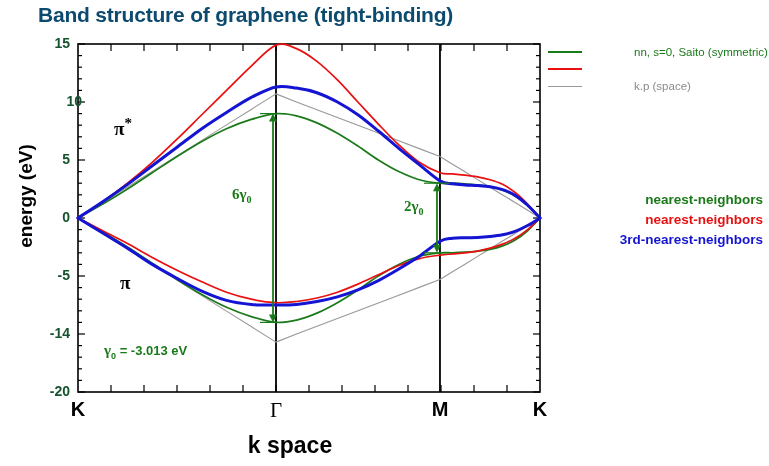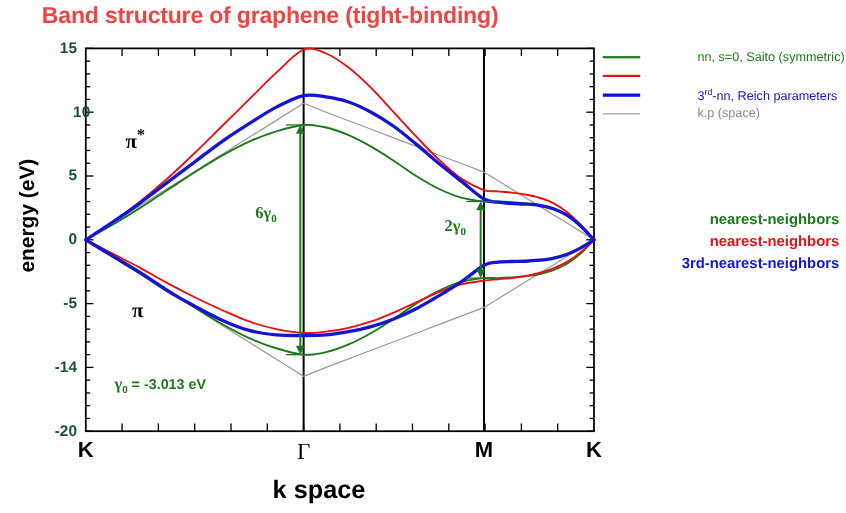--- a/index.html
+++ b/index.html
@@ -7,21 +7,21 @@
     width:769px;height:466px;
     background:#ffffff;
     font-family:"Liberation Sans", sans-serif;
     overflow:hidden;
     position:relative;
   }
   #root{position:absolute;left:0;top:0;width:769px;height:466px;}
 
   .title{
     position:absolute;left:38px;top:3px;
-    font-size:21px;font-weight:bold;color:#ef4444;
+    font-size:21px;font-weight:bold;color:#0c4a6e;
     letter-spacing:-0.2px;
     white-space:nowrap;
   }
 
   .ylabel{
     position:absolute;
     left:-64px;top:185px;
     width:180px;text-align:center;
     font-size:19px;font-weight:bold;color:#000;
     transform:rotate(-90deg);
@@ -227,24 +227,20 @@
 
   <div class="legend">
     <div class="legend-row">
       <span class="legend-line" style="border-top-color:#1a7a1a"></span>
       <span class="legend-text" style="color:#1a7a1a">nn, s=0, Saito (symmetric)</span>
     </div>
     <div class="legend-row">
       <span class="legend-line" style="border-top-color:#e81010"></span>
     </div>
     <div class="legend-row">
-      <span class="legend-line thick" style="border-top-color:#1414d2"></span>
-      <span class="legend-text" style="color:#1414d2"><span>3</span><sup>rd</sup><span>-nn, Reich parameters</span></span>
-    </div>
-    <div class="legend-row">
       <span class="legend-line thin" style="border-top-color:#999999"></span>
       <span class="legend-text" style="color:#8a8a8a">k.p (space)</span>
     </div>
   </div>
 
   <div class="rnote" style="top:192px;color:#1a7a1a">nearest-neighbors</div>
   <div class="rnote" style="top:212px;color:#e81010">nearest-neighbors</div>
   <div class="rnote" style="top:232px;color:#1414d2">3rd-nearest-neighbors</div>
 
   <div class="inplot pi-star" style="left:114px;top:115px;"><span>π</span><sup>*</sup></div>

